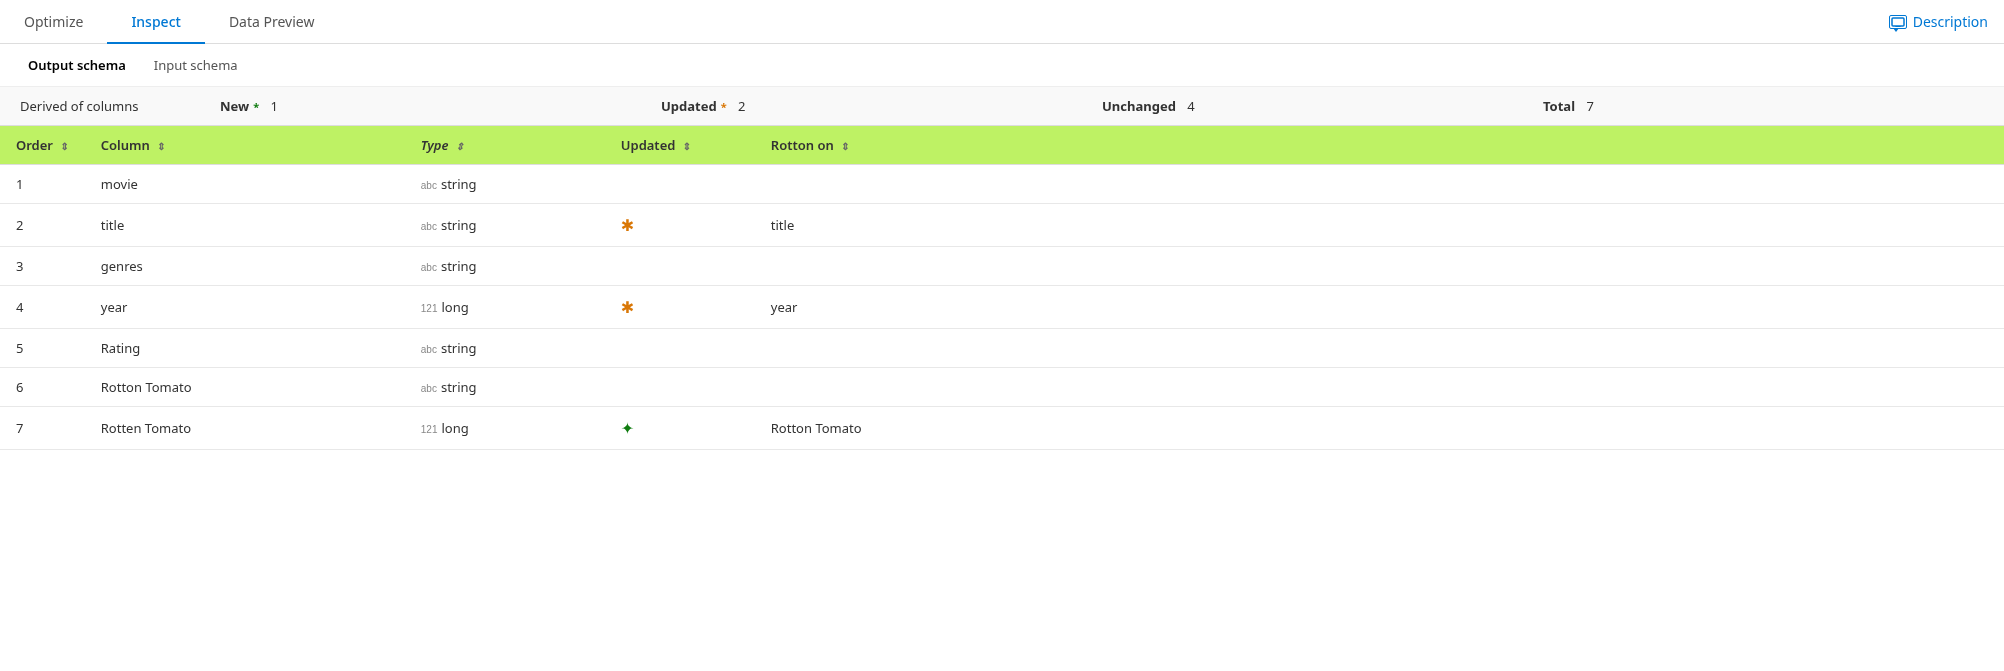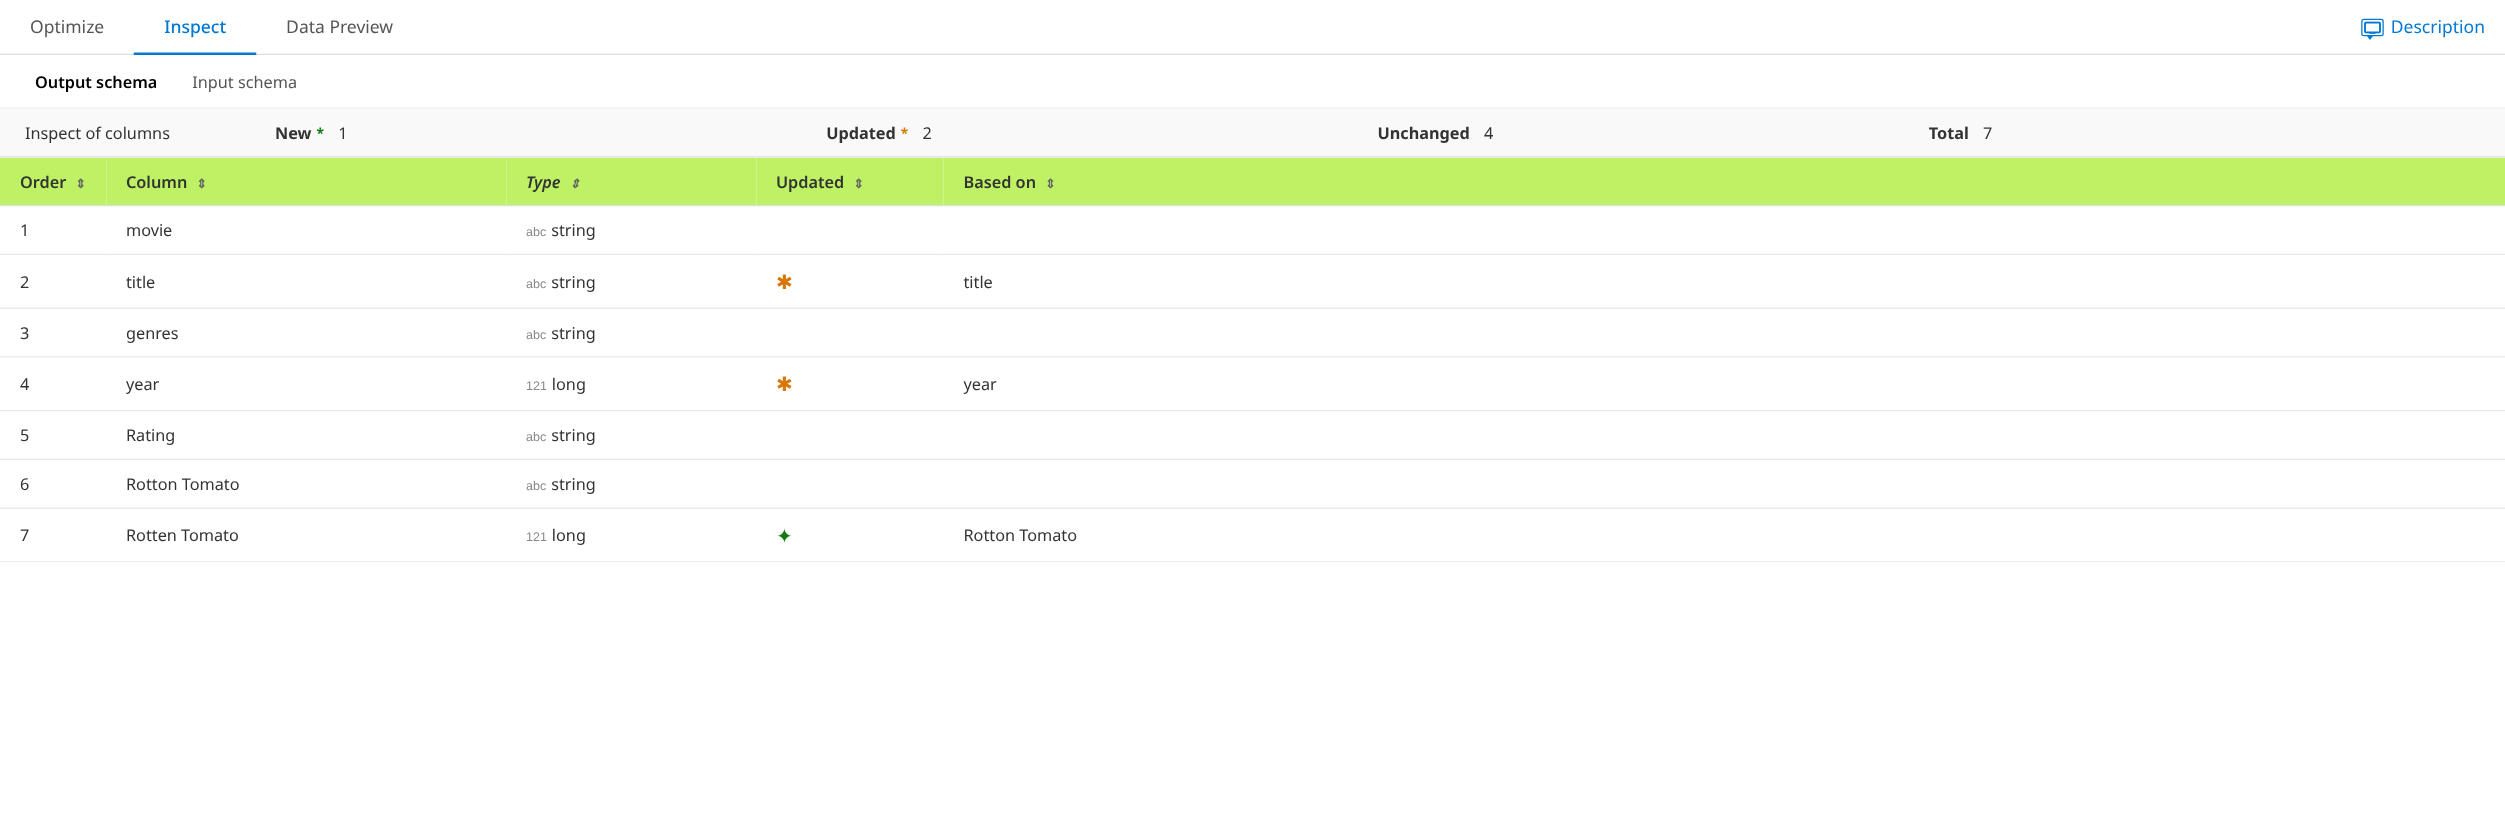--- a/index.html
+++ b/index.html
@@ -229,21 +229,21 @@
 <div class="sub-tab-bar">
   <div class="sub-tab active">
     <span>Output schema</span>
   </div>
   <div class="sub-tab">
     <span>Input schema</span>
   </div>
 </div>
 
 <div class="summary-row">
-  <div class="summary-label">Inspect of columns</div>
+  <div class="summary-label">Derived of columns</div>
   <div class="summary-item">
     <span class="summary-key">New</span><span class="summary-badge badge-green">*</span>&nbsp;
     <span class="summary-count">1</span>
   </div>
   <div class="summary-item">
     <span class="summary-key">Updated</span><span class="summary-badge badge-orange">*</span>&nbsp;
     <span class="summary-count">2</span>
   </div>
   <div class="summary-item">
     <span class="summary-key">Unchanged</span>&nbsp;
@@ -269,21 +269,21 @@
         </th>
         <th class="col-type">
           <span>Type</span>
           <span class="sort-icon">⇕</span>
         </th>
         <th class="col-updated">
           <span>Updated</span>
           <span class="sort-icon">⇕</span>
         </th>
         <th class="col-basedon">
-          <span>Based on</span>
+          <span>Rotton on</span>
           <span class="sort-icon">⇕</span>
         </th>
       </tr>
     </thead>
     <tbody id="table-body">
     <tr>
           <td>1</td>
           <td>movie</td>
           <td><span class="type-prefix">abc</span>string</td>
           <td></td>

